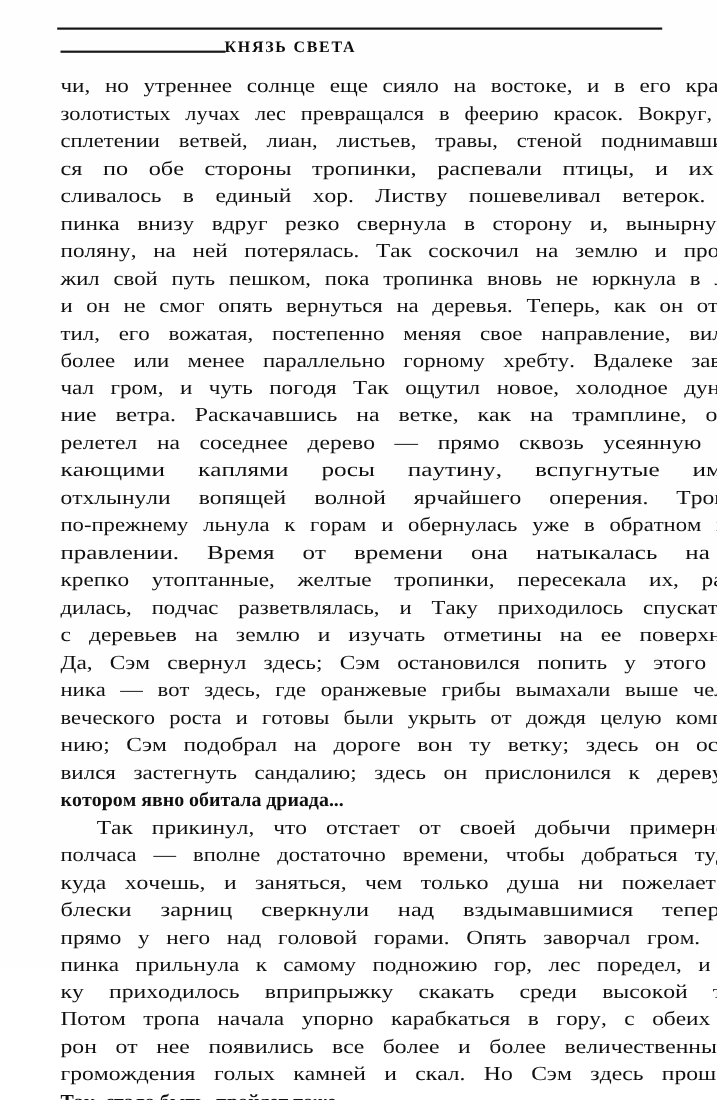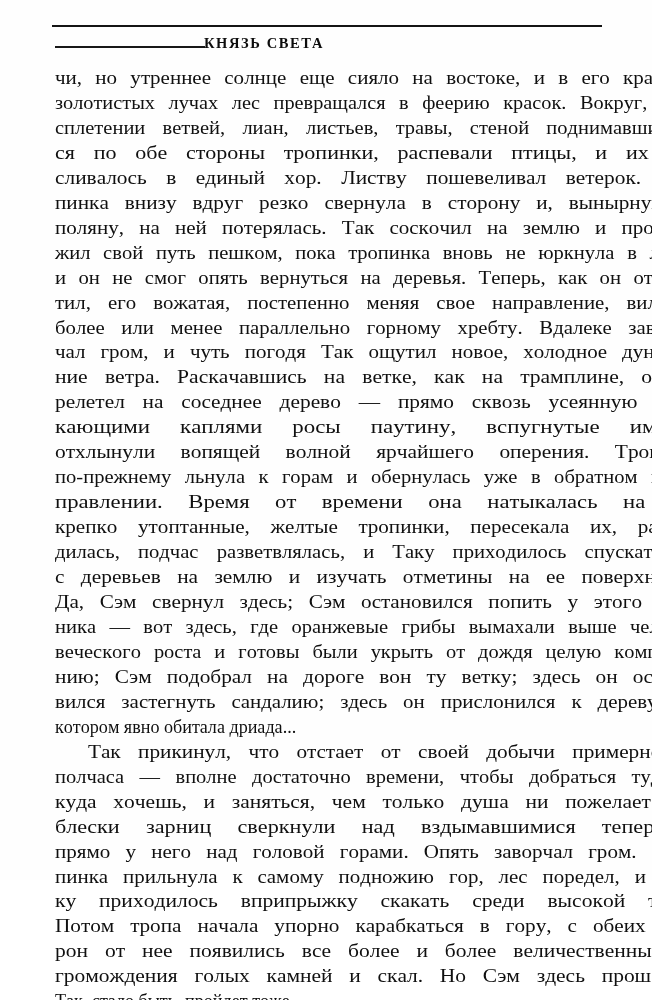--- a/index.html
+++ b/index.html
@@ -80,20 +80,21 @@
     display: block;
     text-align: justify;
     text-align-last: justify;
     white-space: nowrap;
     font-kerning: none;
   }
   
   .tline.last {
     text-align-last: left;
     text-align: right;
+    font-weight: bold;
   }
   .tline.indent {
     text-indent: 28px;
   }
 
   
   .folio {
     position: absolute;
     left: 0;
     top: 946px;

